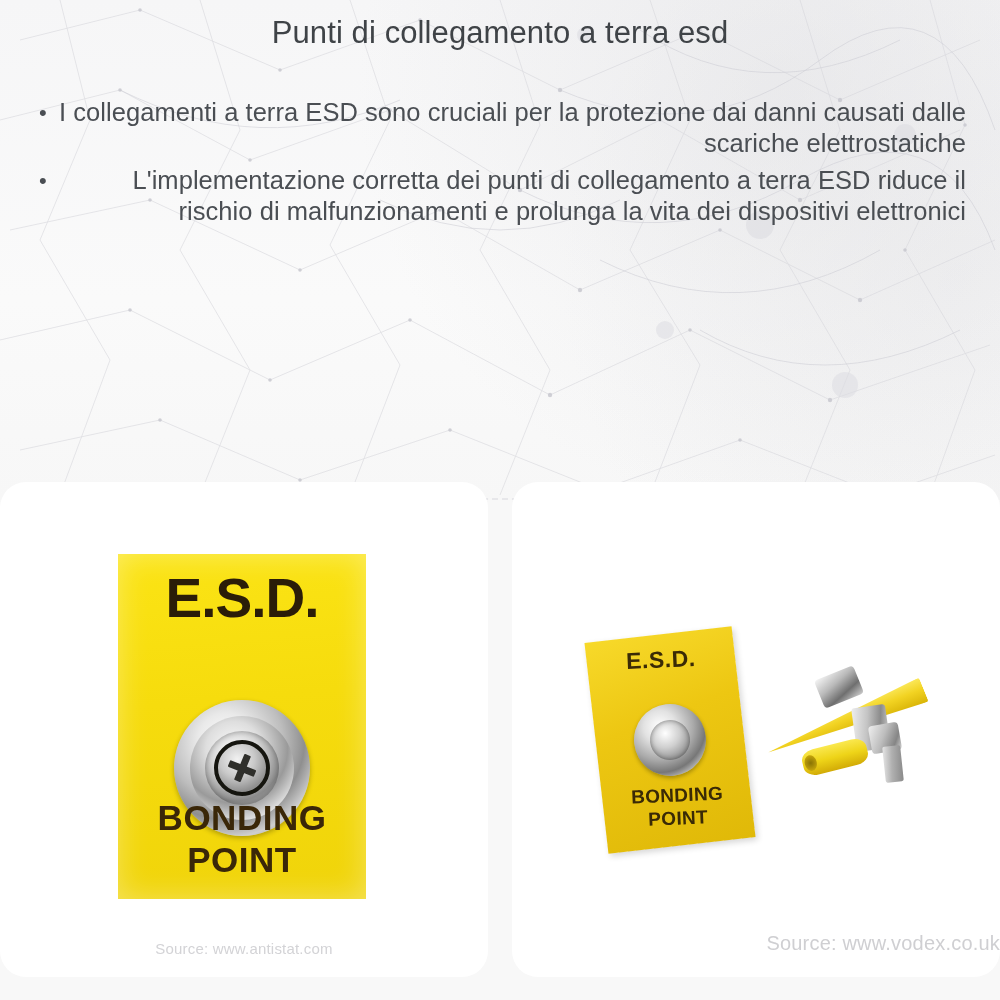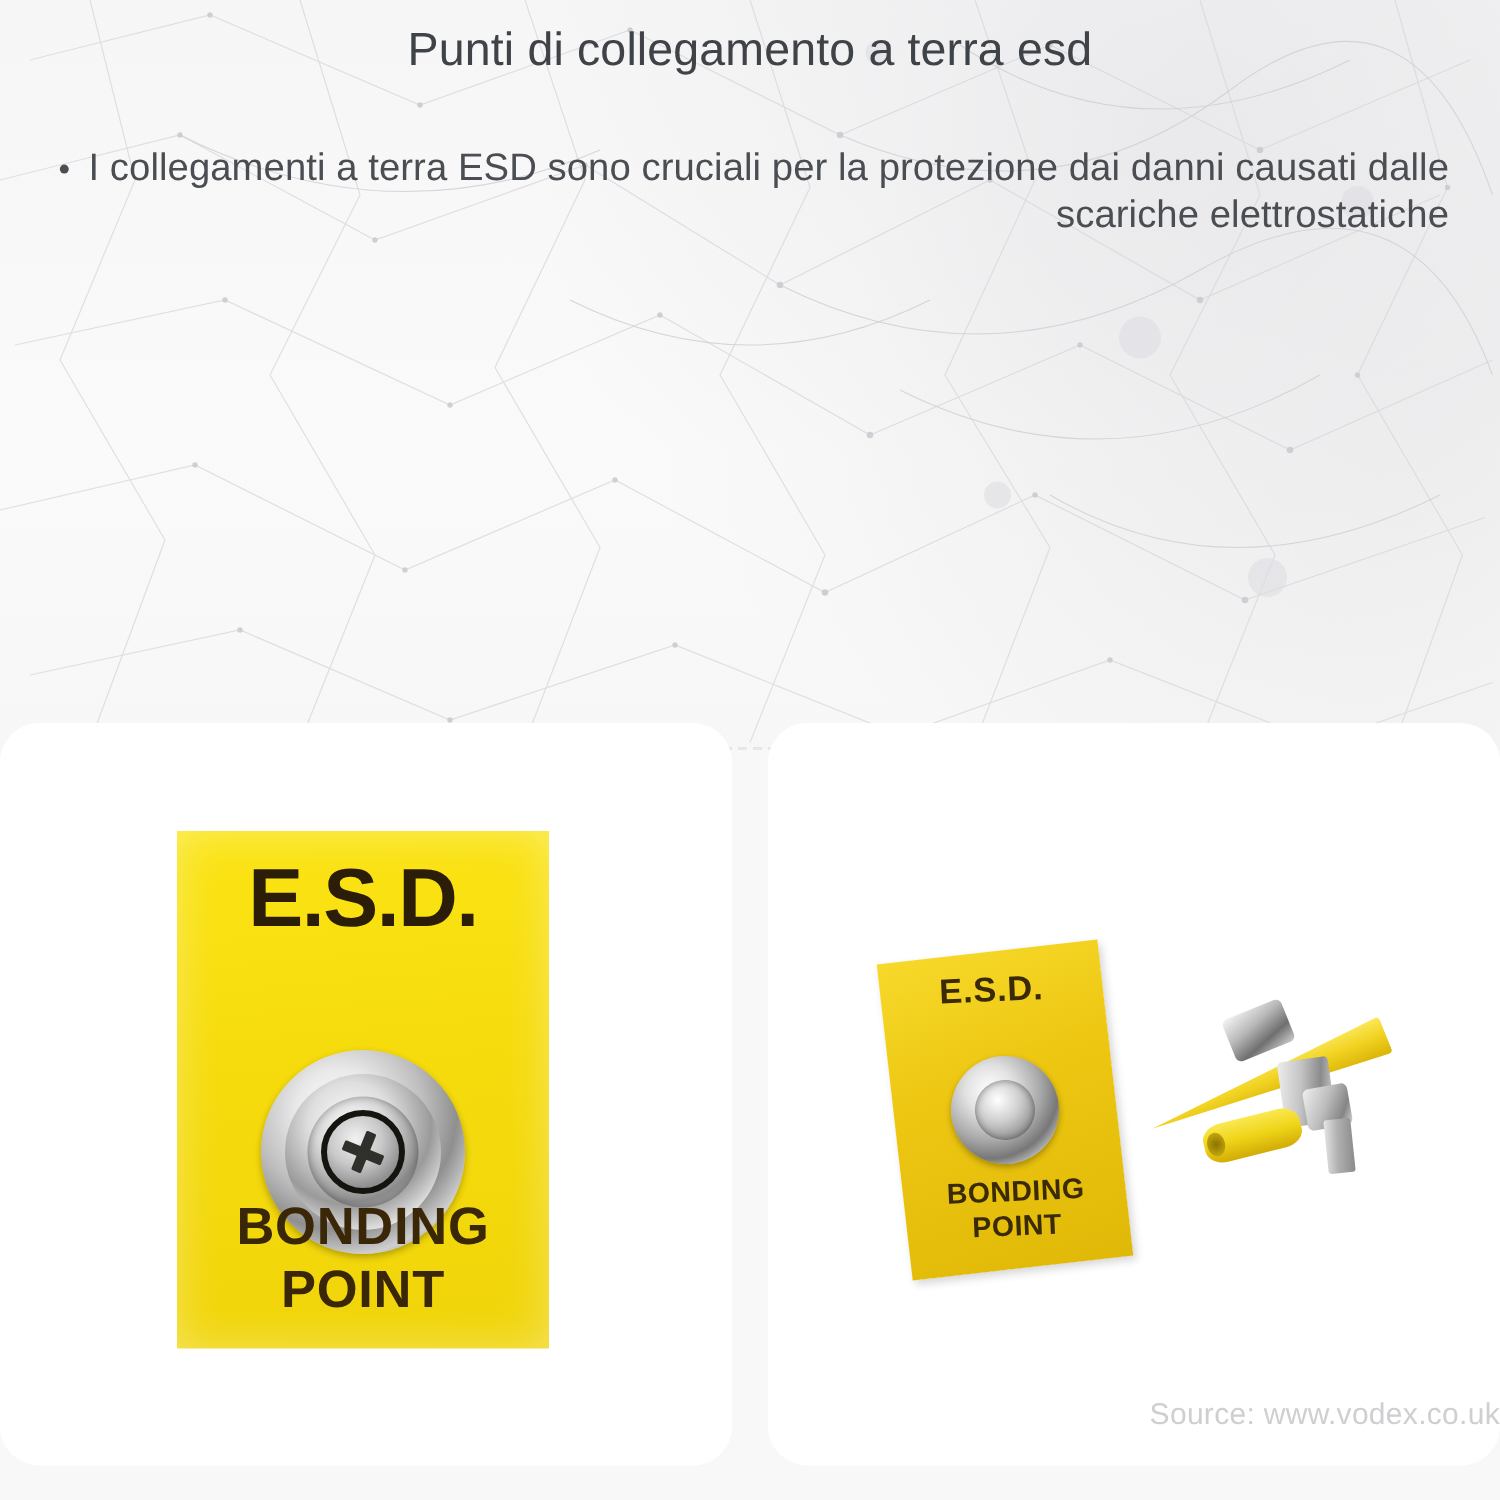--- a/index.html
+++ b/index.html
@@ -437,20 +437,21 @@
         <circle cx="665" cy="330" r="9"></circle>
         <circle cx="845" cy="385" r="13"></circle>
         <circle cx="585" cy="35" r="8"></circle>
       </g>
     </svg>
 
     <div class="page-title">Punti di collegamento a terra esd</div>
 
     <div class="bullets">
       <div class="bullet">I collegamenti a terra ESD sono cruciali per la protezione dai danni causati dalle scariche elettrostatiche</div>
+      <div class="bullet">L'implementazione corretta dei punti di collegamento a terra ESD riduce il rischio di malfunzionamenti e prolunga la vita dei dispositivi elettronici</div>
     </div>
   </div>
 
   <div class="divider">
     <span class="divider-dot left"></span>
     <span class="divider-dot right"></span>
   </div>
 
   <div class="cards">
 
@@ -466,20 +467,21 @@
             <div class="screw"></div>
           </div>
 
           <div class="lbl-bottom">
             <div>BONDING</div>
             <div>POINT</div>
           </div>
         </div>
 
       </div>
+      <div class="card-source">Source: www.antistat.com</div>
     </div>
 
     <div class="card">
       <div class="card-media">
 
 
         <div class="plate-small">
           <div class="s-top">E.S.D.</div>
           <div class="stud-small">
             <div class="inner"></div>

